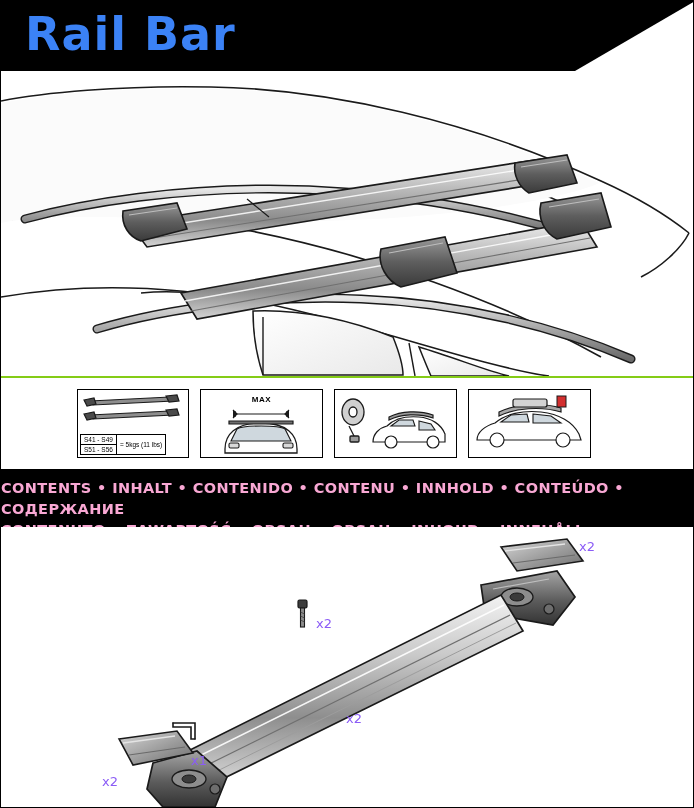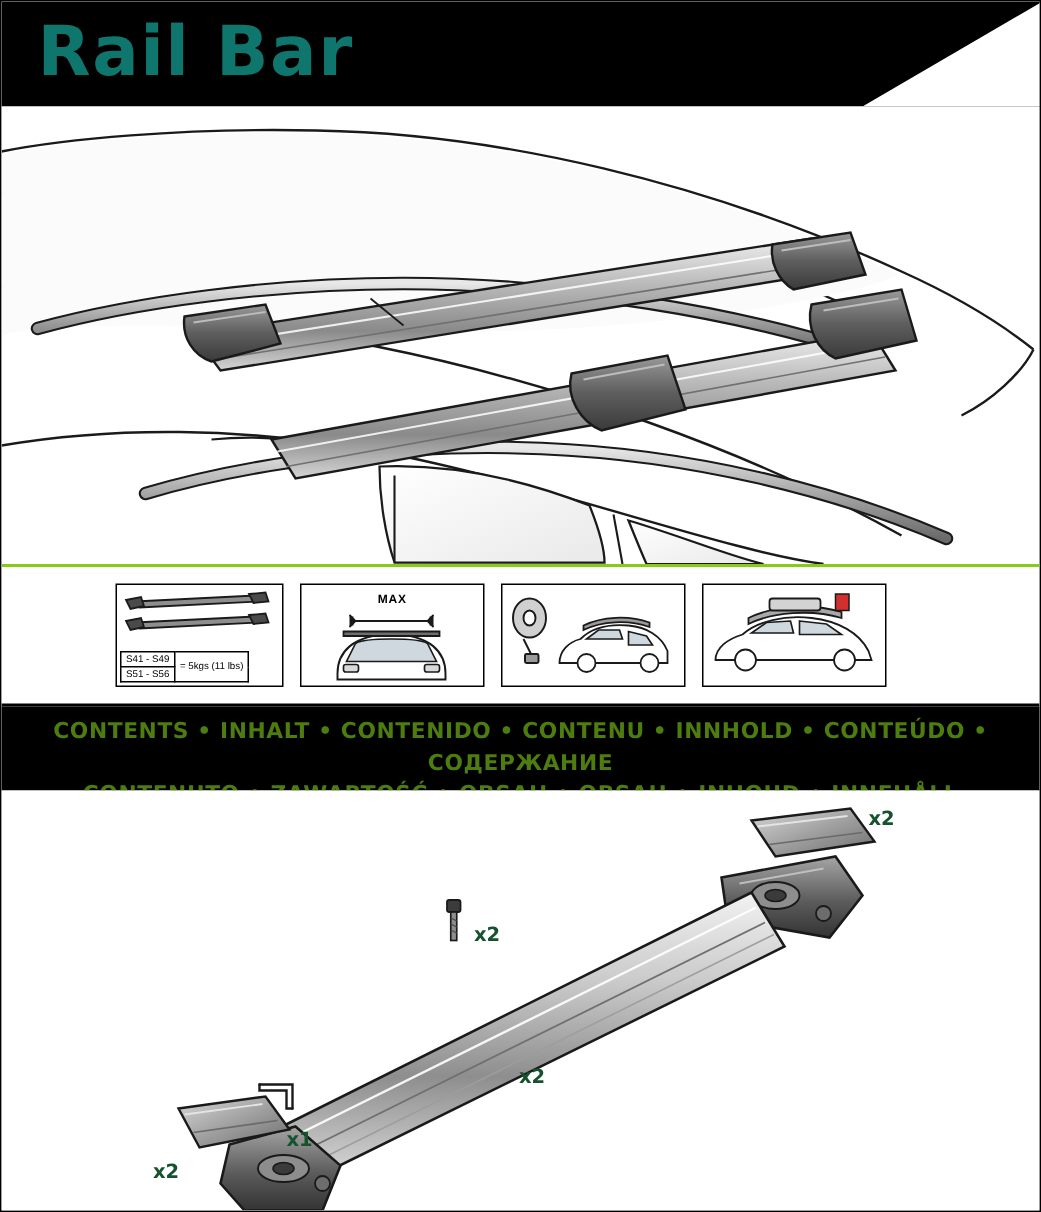--- a/index.html
+++ b/index.html
@@ -27,21 +27,21 @@
     position: absolute;
     left: 0; top: 0;
     width: 694px;
     height: 70px;
     background: #000000;
   }
   .title-bar .title-text {
     position: absolute;
     left: 24px;
     top: 6px;
-    color: #0f766e;
+    color: #3b82f6;
     font-size: 46px;
     font-weight: bold;
     letter-spacing: 1px;
     font-family: "DejaVu Sans", sans-serif;
   }
   
   .title-wedge {
     position: absolute;
     right: 0; top: 0;
     width: 120px; height: 70px;
@@ -113,22 +113,22 @@
     letter-spacing: 0.5px;
   }
 
   
   .contents-banner {
     position: absolute;
     left: 0; top: 470px;
     width: 692px;
     height: 56px;
     background: #000000;
-    color: #4d7c0f;
-    text-align: center;
+    color: #f9a8d4;
+    text-align: left;
     box-sizing: border-box;
     padding-top: 7px;
   }
   .contents-line {
     font-size: 14.5px;
     font-weight: bold;
     letter-spacing: 0.4px;
     line-height: 21px;
     font-family: "DejaVu Sans", sans-serif;
   }
@@ -139,23 +139,23 @@
     left: 0; top: 526px;
     width: 692px;
     height: 280px;
     background: #ffffff;
     overflow: hidden;
   }
   .parts svg { display: block; }
   .qty {
     position: absolute;
     font-size: 13px;
-    font-weight: bold;
+    font-weight: normal;
     font-family: "DejaVu Sans", sans-serif;
-    color: #14532d;
+    color: #8b5cf6;
   }
   .qty-1 { left: 578px; top: 538px; }
   .qty-2 { left: 315px; top: 615px; }
   .qty-3 { left: 345px; top: 710px; }
   .qty-4 { left: 190px; top: 752px; }
   .qty-5 { left: 101px; top: 773px; }
 </style>
 </head>
 <body>
 

